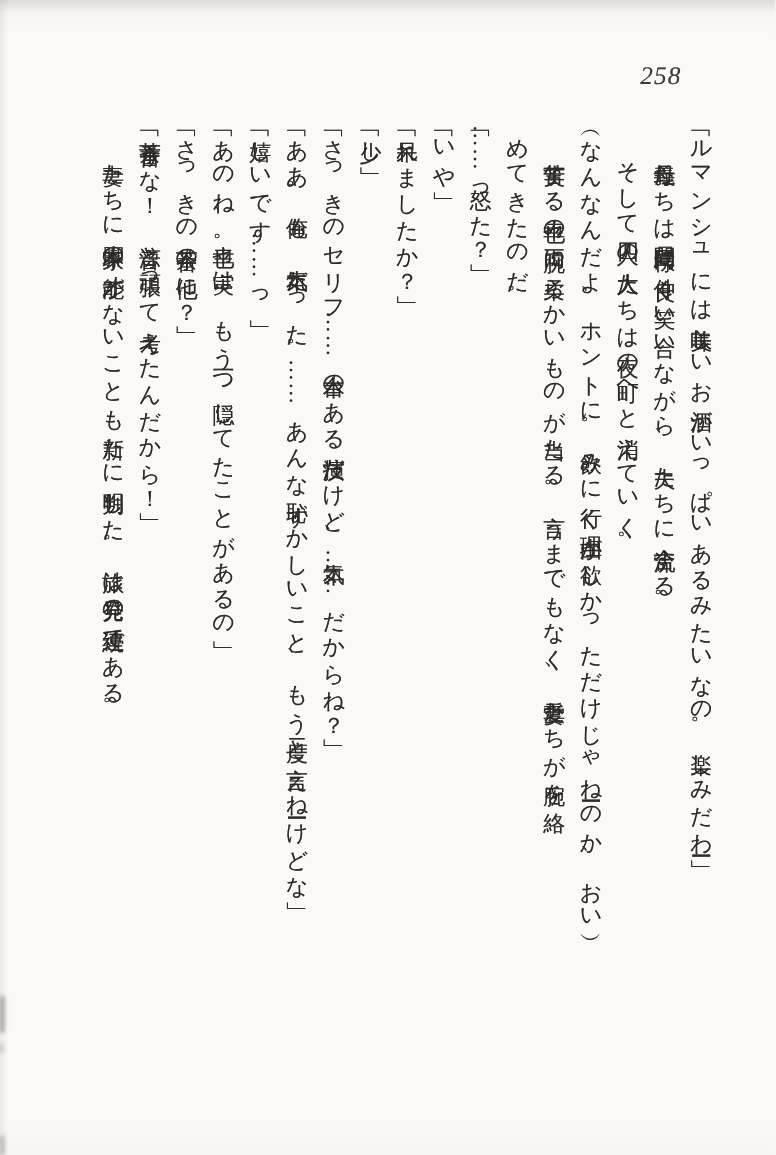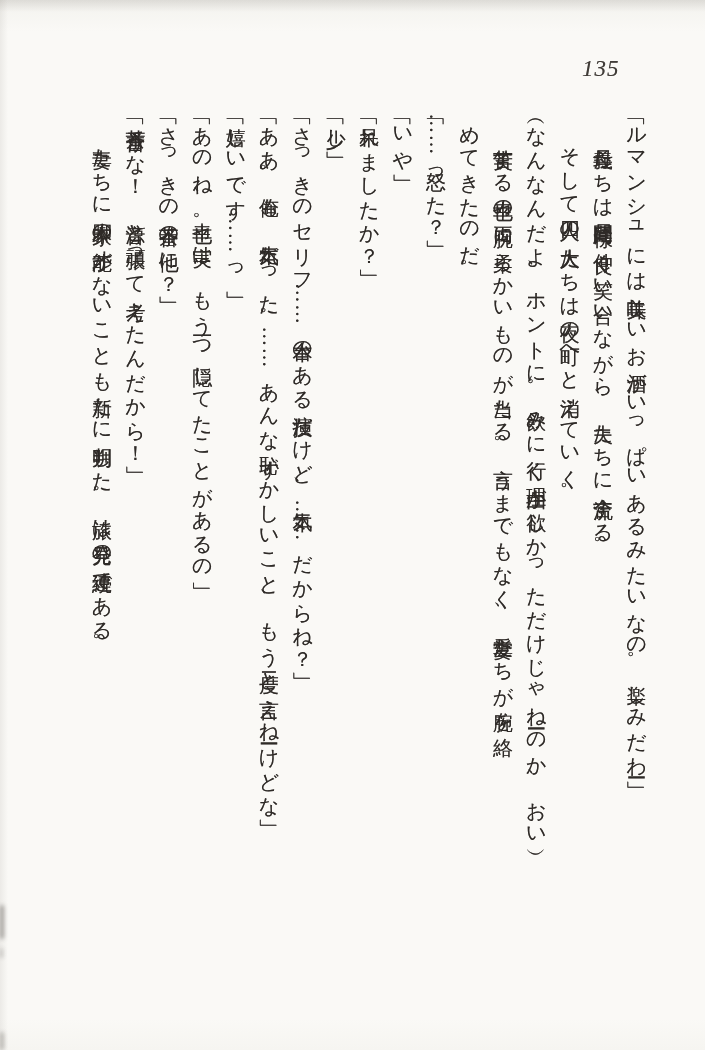--- a/index.html
+++ b/index.html
@@ -74,21 +74,21 @@
 </head>
 <body>
 
 <div class="page">
   <div class="scan-edge-top"></div>
   <div class="scan-edge-left"></div>
   <div class="smudge s1"></div>
   <div class="smudge s2"></div>
   <div class="smudge s3"></div>
 
-  <div class="page-number">135</div>
+  <div class="page-number">258</div>
 
   <div class="text-block">
     <p class="line">「ルマンシュには美味しいお酒がいっぱいあるみたいなの。楽しみだわー」</p>
     <p class="line">　義母たちは昼間同様に仲良く笑い合いながら、夫たちに合流する。</p>
     <p class="line">　そして四人の大人たちは夜の町へと消えていく。</p>
     <p class="line">（なんなんだよ、ホントに。飲みに行く理由が欲しかっただけじゃねーのか、おい）</p>
     <p class="line">　苦笑する幸也の両腕に柔らかいものが当たる。言うまでもなく、愛妻たちが腕を絡</p>
     <p class="line">めてきたのだ。</p>
     <p class="line">「……怒った？」</p>
     <p class="line">「いや」</p>

